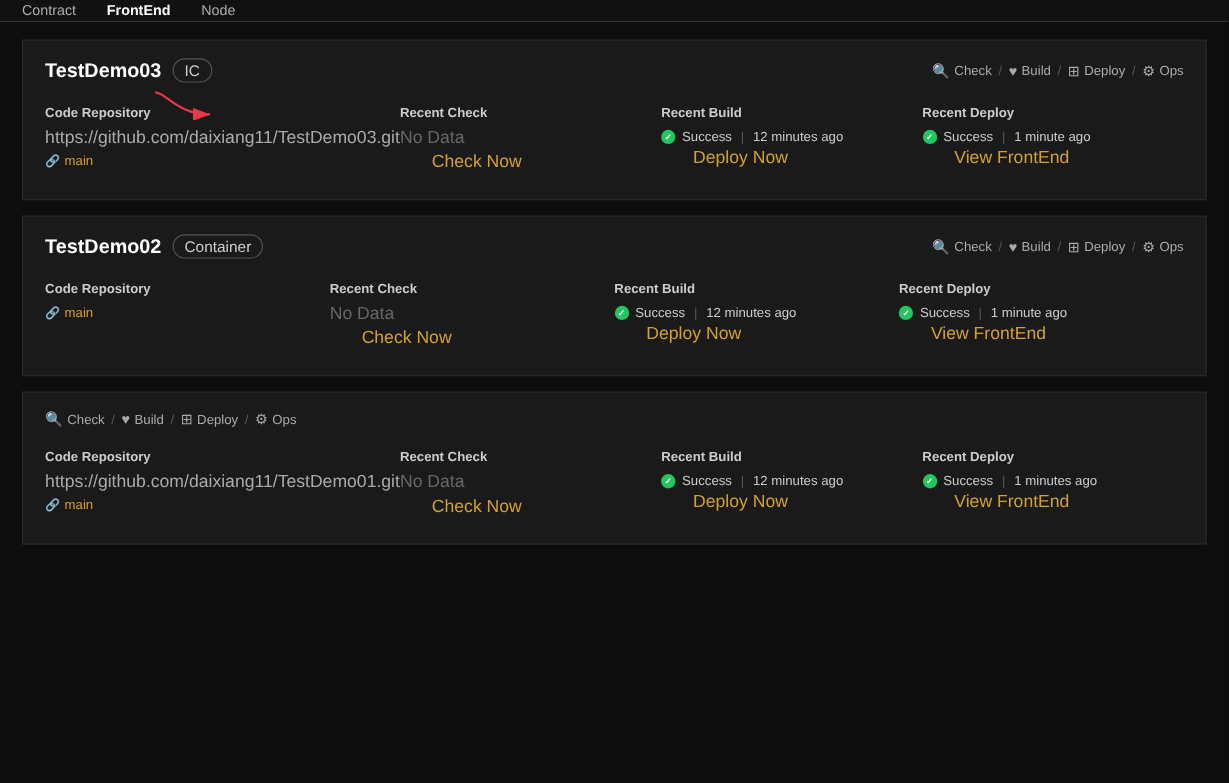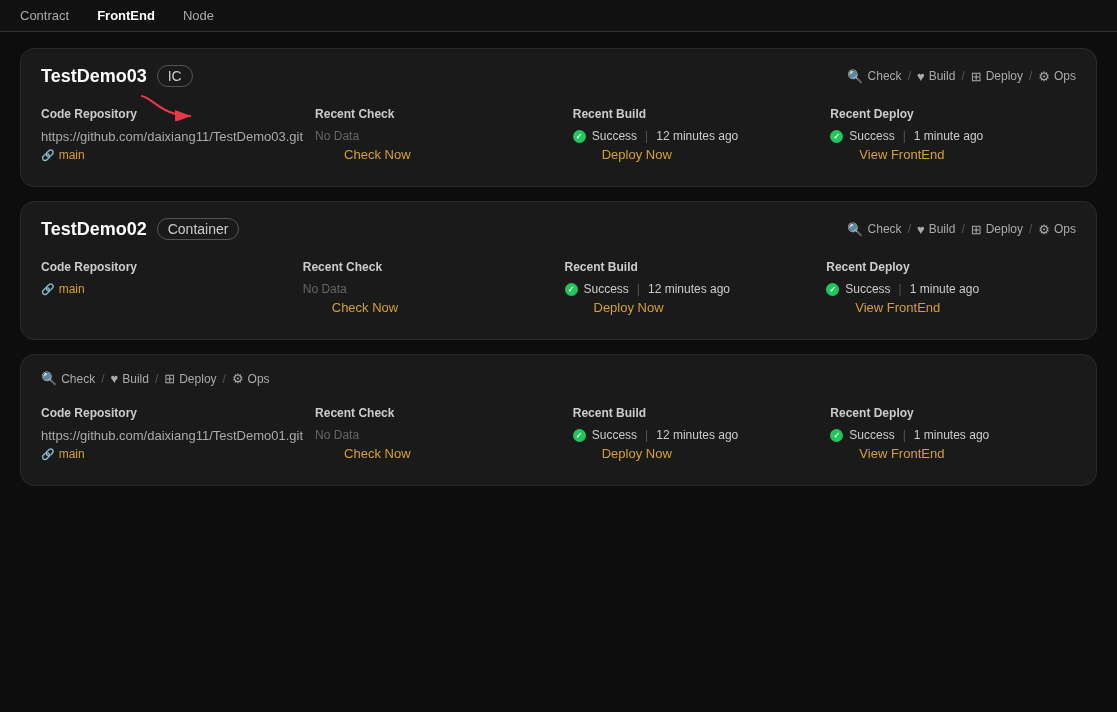--- a/index.html
+++ b/index.html
@@ -12,21 +12,21 @@
       width: 1117px;
     }
 
     
     .nav {
       display: flex;
       align-items: center;
       background: #111;
       border-bottom: 1px solid #333;
       padding: 0 16px;
-      height: 32px;
+      height: 20px;
       gap: 20px;
       text-align: center;
     }
     .nav-item {
       color: #aaa;
       cursor: pointer;
       font-size: 13px;
       padding: 0 4px;
     }
     .nav-item.active {
@@ -39,21 +39,21 @@
       padding: 16px 20px;
       display: flex;
       flex-direction: column;
       gap: 14px;
     }
 
     
     .card {
       background: #1a1a1a;
       border: 1px solid #2a2a2a;
-      border-radius: 14px;
+      border-radius: 0;
       padding: 16px 20px 20px;
     }
 
     
     .card-header {
       display: flex;
       align-items: center;
       justify-content: space-between;
       margin-bottom: 20px;
     }
@@ -98,31 +98,31 @@
       gap: 4px;
       cursor: pointer;
       color: #aaa;
     }
     .action-icon { font-size: 13px; }
 
     
     .card-body {
       display: grid;
       grid-template-columns: 1fr 1fr 1fr 1fr;
-      gap: 12px;
+      gap: 0;
     }
     .section-title {
       font-size: 12px;
       font-weight: 700;
       color: #ccc;
       margin-bottom: 8px;
       text-transform: none;
     }
     .section-value {
-      font-size: 13px;
+      font-size: 16px;
       color: #aaa;
       margin-bottom: 4px;
     }
     .section-value a, .link {
       color: #d4a033;
       cursor: pointer;
       text-decoration: none;
       margin-left: 29px;
     }
     .repo-link {
@@ -154,21 +154,21 @@
       justify-content: center;
       flex-shrink: 0;
     }
     .success-dot::after {
       content: '✓';
       font-size: 8px;
       color: #fff;
       font-weight: 900;
     }
     .pipe { color: #555; margin: 0 2px; }
-    .no-data { color: #666; font-size: 12px; margin-bottom: 4px; }
+    .no-data { color: #666; font-size: 16px; margin-bottom: 4px; }
   </style>
 </head>
 <body>
 
 <nav class="nav">
 <span class="nav-item">Contract</span>
     <span class="nav-item active">FrontEnd</span>
     <span class="nav-item">Node</span>
   </nav>
 

